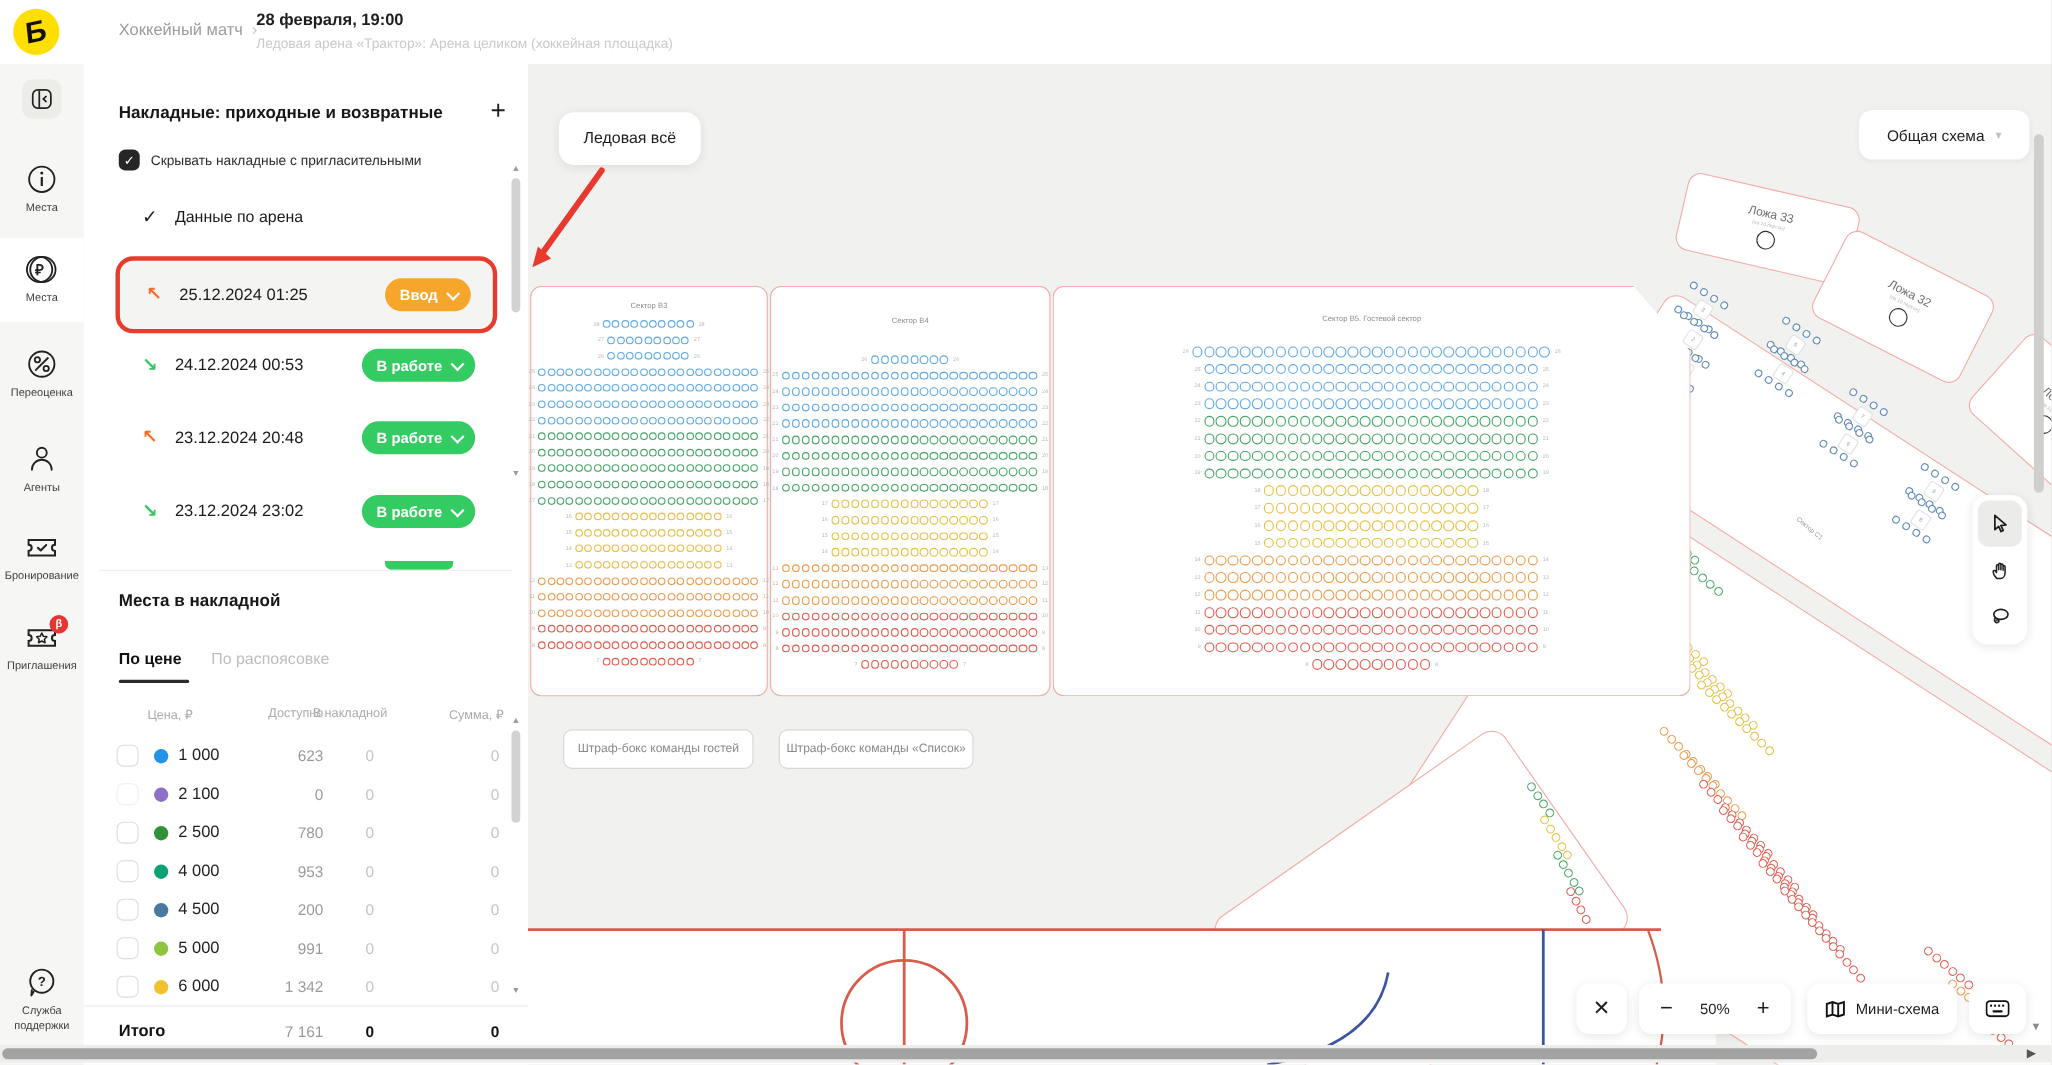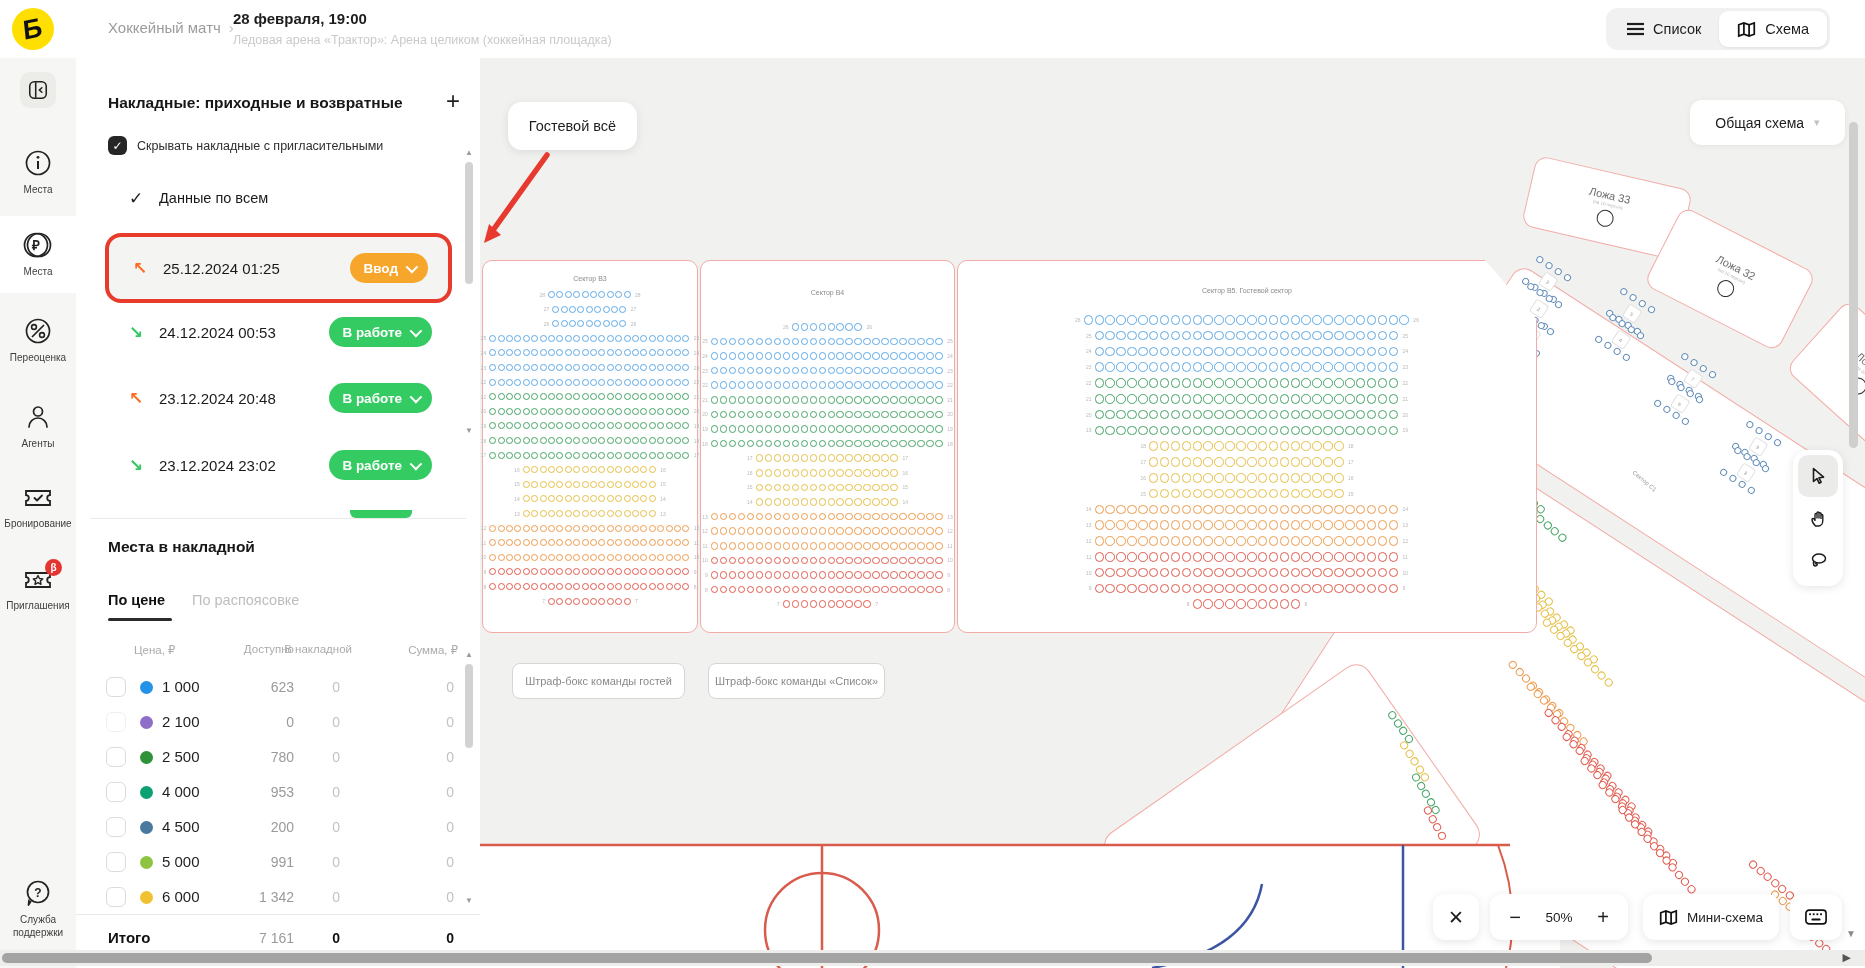--- a/index.html
+++ b/index.html
@@ -113,38 +113,20 @@
   <div id="header">
     <div id="logo">
         <span>Б</span>
       </div>
     <div id="breadcrumb">
       <span>Хоккейный матч</span>
       <span class="chev">›</span>
     </div>
     <div id="evt-title">28 февраля, 19:00</div>
     <div id="evt-sub">Ледовая арена «Трактор»: Арена целиком (хоккейная площадка)</div>
-    <div id="view-toggle">
-      <div class="vt-item">
-        <svg width="17" height="14" viewBox="0 0 17 14">
-            <g stroke="#1d1d1d" stroke-width="2.2">
-              <line x1="0" y1="2" x2="17" y2="2"></line>
-              <line x1="0" y1="7" x2="17" y2="7"></line>
-              <line x1="0" y1="12" x2="17" y2="12"></line>
-            </g>
-          </svg>
-        <span>Список</span>
-      </div>
-      <div class="vt-item active">
-        <svg width="19" height="17" viewBox="0 0 22 19">
-            <path d="M2 4 L8 2 L14 4 L20 2 V15 L14 17 L8 15 L2 17 Z M8 2 V15 M14 4 V17" fill="none" stroke="#111" stroke-width="2"></path>
-          </svg>
-        <span>Схема</span>
-      </div>
-    </div>
   </div>
 
   <div id="sidebar">
     <div id="collapse-btn">
       <svg width="22" height="22" viewBox="0 0 24 24">
           <rect x="3" y="3" width="18" height="18" rx="5" fill="none" stroke="#222" stroke-width="1.7"></rect>
           <line x1="9.5" y1="3.5" x2="9.5" y2="20.5" stroke="#222" stroke-width="1.7"></line>
           <path d="M16.2 9.5 L13.5 12 L16.2 14.5" fill="none" stroke="#222" stroke-width="1.7" stroke-linecap="round"></path>
         </svg>
     </div>
@@ -223,21 +205,21 @@
 
   <div id="panel">
     <div id="panel-title">Накладные: приходные и возвратные</div>
     <button id="add-btn">+</button>
     <div id="hide-row">
       <span class="cb-dark">✓</span>
       <span id="hide-label">Скрывать накладные с пригласительными</span>
     </div>
     <div id="alldata">
       <span class="chk">✓</span>
-      <span class="txt">Данные по всем</span>
+      <span class="txt">Данные по арена</span>
     </div>
     <div id="invoice-list">
         <div class="inv-row hl" style="top: 175px; height: 70px;">
           <div class="inv-arrow" style="color: rgb(255, 106, 31);">↖</div>
           <div class="inv-date">25.12.2024 01:25</div>
           <div class="badge" style="background: rgb(247, 166, 44);">
             <span>Ввод</span>
             <div class="bchev"></div>
           </div>
         </div>
@@ -2342,21 +2324,21 @@
             <span class="rownum">8</span>
           </div>
         </div>
       </div>
 
     <div id="pens">
         <button class="pen-btn" style="left: 32px; width: 173px;">Штраф-бокс команды гостей</button>
         <button class="pen-btn" style="left: 228px; width: 177px;">Штраф-бокс команды «Список»</button>
       </div>
 
-    <button id="select-all">Гостевой всё</button>
+    <button id="select-all">Ледовая всё</button>
     <div id="scheme-select">
       <span>Общая схема</span>
       <span class="tri">▾</span>
     </div>
 
     <div id="tools">
       <div class="tool active">
         <svg width="22" height="22" viewBox="0 0 22 22">
             <path d="M6.5 3.5 L6.5 16.5 L10 13.6 L12.1 18.2 L14.1 17.2 L12 12.8 L16.6 12.2 Z" fill="none" stroke="#1d1d1d" stroke-width="1.6" stroke-linejoin="round"></path>
           </svg>

